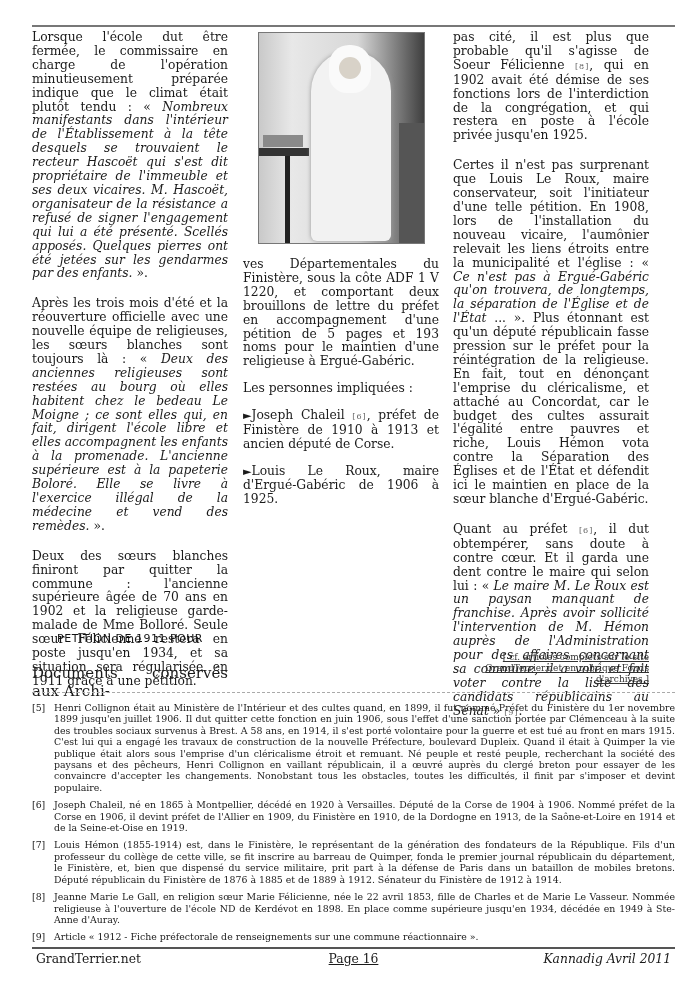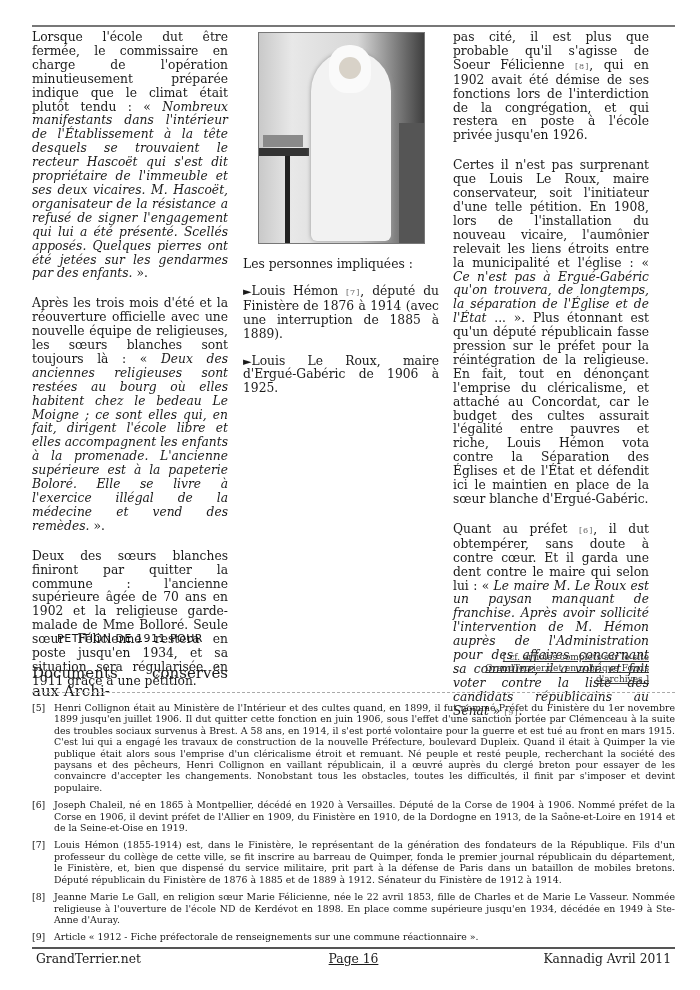--- a/index.html
+++ b/index.html
@@ -28,21 +28,21 @@
   .dashed { position:absolute; left:32px; top:692px; width:643px; border-top:1px dashed #aaa; }
   .notes { position:absolute; left:32px; top:702px; width:643px; font-size:9.4px; line-height:11.4px; }
   .note { display:flex; margin-bottom:6px; text-align:justify; }
   .note .num { width:22px; flex:none; color:#222; }
   .note .txt { flex:1; }
   .notes .last { margin-bottom:2px; }
   .bottomline { position:absolute; left:32px; top:947px; width:643px; height:2px; background:#555; }
   .footer { position:absolute; left:32px; top:952px; width:643px; font-size:12.3px; }
   .footer .l { position:absolute; left:4px;text-align:right; }
   .footer .c { position:absolute; left:0; width:100%; text-align:center;text-decoration:underline; }
-  .footer .r { position:absolute; right:4px; }
+  .footer .r { position:absolute; right:4px;font-style:italic; }
 </style>
 </head>
 <body>
 
 <div class="topline"></div>
 
 <div class="col col1">
   <p><span>Lorsque l'école dut être fermée, le commissaire en charge de l'opération minutieusement préparée indique que le climat était plutôt tendu : « </span><span class="it">Nombreux manifestants dans l'intérieur de l'Établissement à la tête desquels se trouvaient le recteur Hascoët qui s'est dit propriétaire de l'immeuble et ses deux vicaires. M. Hascoët, organisateur de la résistance a refusé de signer l'engagement qui lui a été présenté. Scellés apposés. Quelques pierres ont été jetées sur les gendarmes par des enfants.</span><span> ».</span></p>
   <p style="margin-top:16px"><span>Après les trois mois d'été et la réouverture officielle avec une nouvelle équipe de religieuses, les sœurs blanches sont toujours là : « </span><span class="it">Deux des anciennes religieuses sont restées au bourg où elles habitent chez le bedeau Le Moigne ; ce sont elles qui, en fait, dirigent l'école libre et elles accompagnent les enfants à la promenade. L'ancienne supérieure est à la papeterie Boloré. Elle se livre à l'exercice illégal de la médecine et vend des remèdes.</span><span> ».</span></p>
   <p style="margin-top:16px">Deux des sœurs blanches finiront par quitter la commune : l'ancienne supérieure âgée de 70 ans en 1902 et la religieuse garde-malade de Mme Bolloré. Seule sœur Félicienne restera en poste jusqu'en 1934, et sa situation sera régularisée en 1911 grâce à une pétition.</p>
@@ -60,27 +60,28 @@
       <div class="leg"></div>
     </div>
   <div class="books"></div>
   <div class="chair"></div>
   <div class="figure"></div>
   <div class="hood"></div>
   <div class="face"></div>
 </div>
 
 <div class="col col2">
+  <p>ves Départementales du Finistère, sous la côte ADF 1 V 1220, et comportant deux brouillons de lettre du préfet en accompagnement d'une pétition de 5 pages et 193 noms pour le maintien d'une religieuse à Ergué-Gabéric.</p>
   <p>Les personnes impliquées :</p>
-  <p><span class="arrow">►</span><span>Louis Hémon </span><span class="ref">[7]</span><span>, député du Finistère de 1876 à 1914 (avec une interruption de 1885 à 1889).</span></p>
+  <p><span class="arrow">►</span><span>Joseph Chaleil </span><span class="ref">[6]</span><span>, préfet de Finistère de 1910 à 1913 et ancien député de Corse.</span></p>
   <p><span class="arrow">►</span><span>Louis Le Roux, maire d'Ergué-Gabéric de 1906 à 1925.</span></p>
 </div>
 
 <div class="col col3">
-  <p><span>pas cité, il est plus que probable qu'il s'agisse de Soeur Félicienne </span><span class="ref">[8]</span><span>, qui en 1902 avait été démise de ses fonctions lors de l'interdiction de la congrégation, et qui restera en poste à l'école privée jusqu'en 1926.</span></p>
+  <p><span>pas cité, il est plus que probable qu'il s'agisse de Soeur Félicienne </span><span class="ref">[8]</span><span>, qui en 1902 avait été démise de ses fonctions lors de l'interdiction de la congrégation, et qui restera en poste à l'école privée jusqu'en 1925.</span></p>
   <p style="margin-top:16px"><span>Certes il n'est pas surprenant que Louis Le Roux, maire conservateur, soit l'initiateur d'une telle pétition. En 1908, lors de l'installation du nouveau vicaire, l'aumônier relevait les liens étroits entre la municipalité et l'église : « </span><span class="it">Ce n'est pas à Ergué-Gabéric qu'on trouvera, de longtemps, la séparation de l'Église et de l'État</span><span> ... ». Plus étonnant est qu'un député républicain fasse pression sur le préfet pour la réintégration de la religieuse. En fait, tout en dénonçant l'emprise du cléricalisme, et attaché au Concordat, car le budget des cultes assurait l'égalité entre pauvres et riche, Louis Hémon vota contre la Séparation des Églises et de l'État et défendit ici le maintien en place de la sœur blanche d'Ergué-Gabéric.</span></p>
   <p style="margin-top:16px"><span>Quant au préfet </span><span class="ref">[6]</span><span>, il dut obtempérer, sans doute à contre cœur. Et il garda une dent contre le maire qui selon lui : « </span><span class="it">Le maire M. Le Roux est un paysan manquant de franchise. Après avoir sollicité l'intervention de M. Hémon auprès de l'Administration pour des affaires concernant sa commune, il a voté et fait voter contre la liste des candidats républicains au Sénat</span><span> » </span><span class="ref">[9]</span><span>.</span></p>
 </div>
 
 <div class="cf">[ cf. articles complets sur le site GrandTerrier.net en rubrique Fonds d'archives ]</div>
 
 <div class="dashed"></div>
 
 <div class="notes">
   <div class="note">

